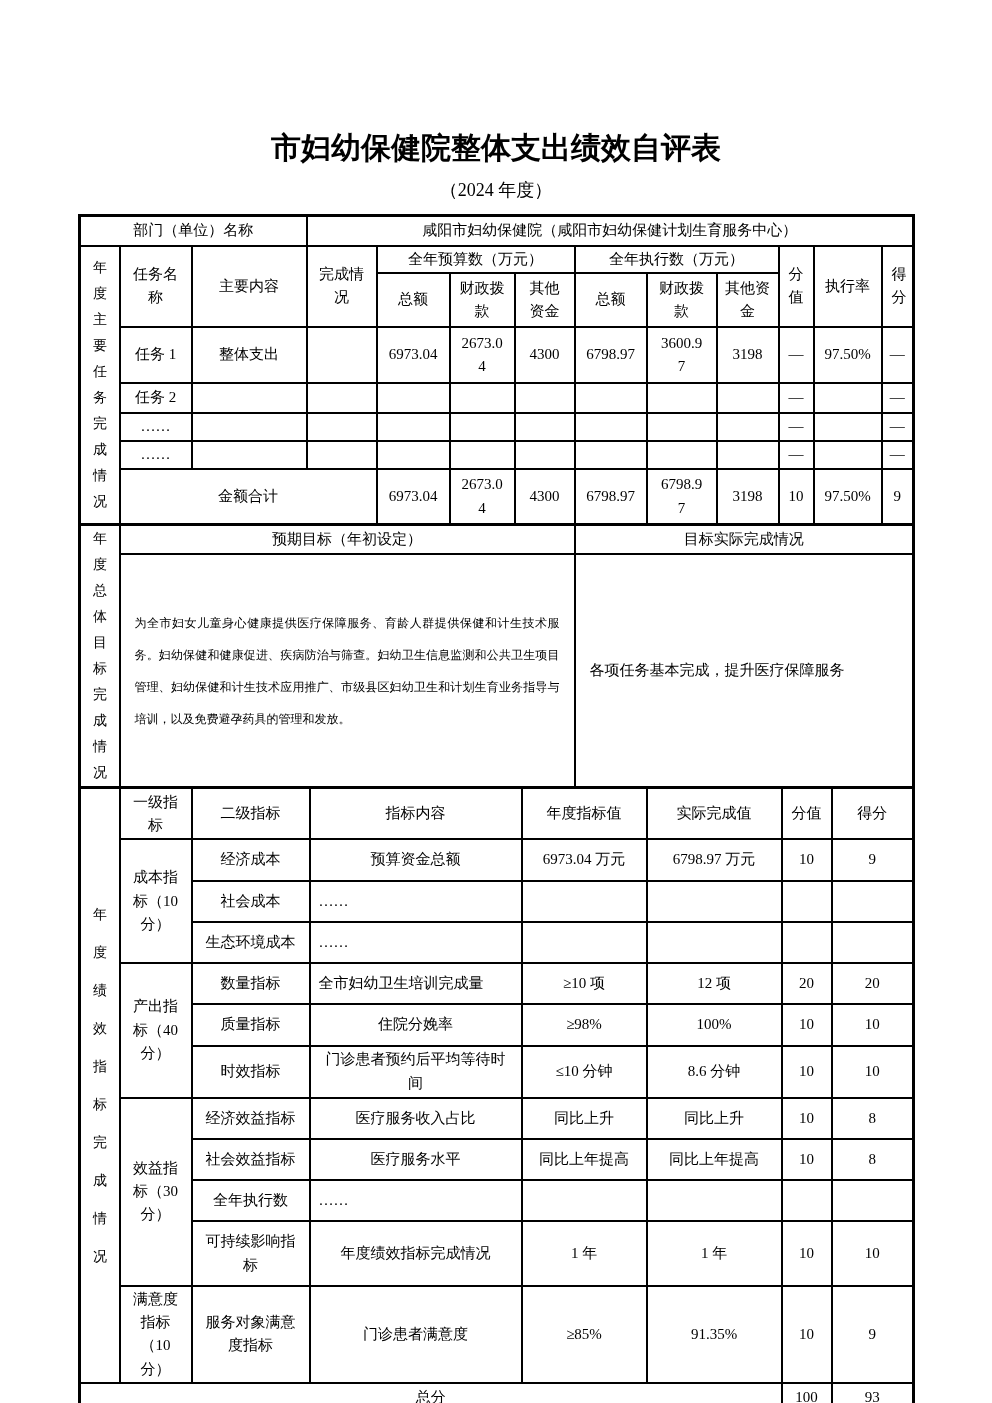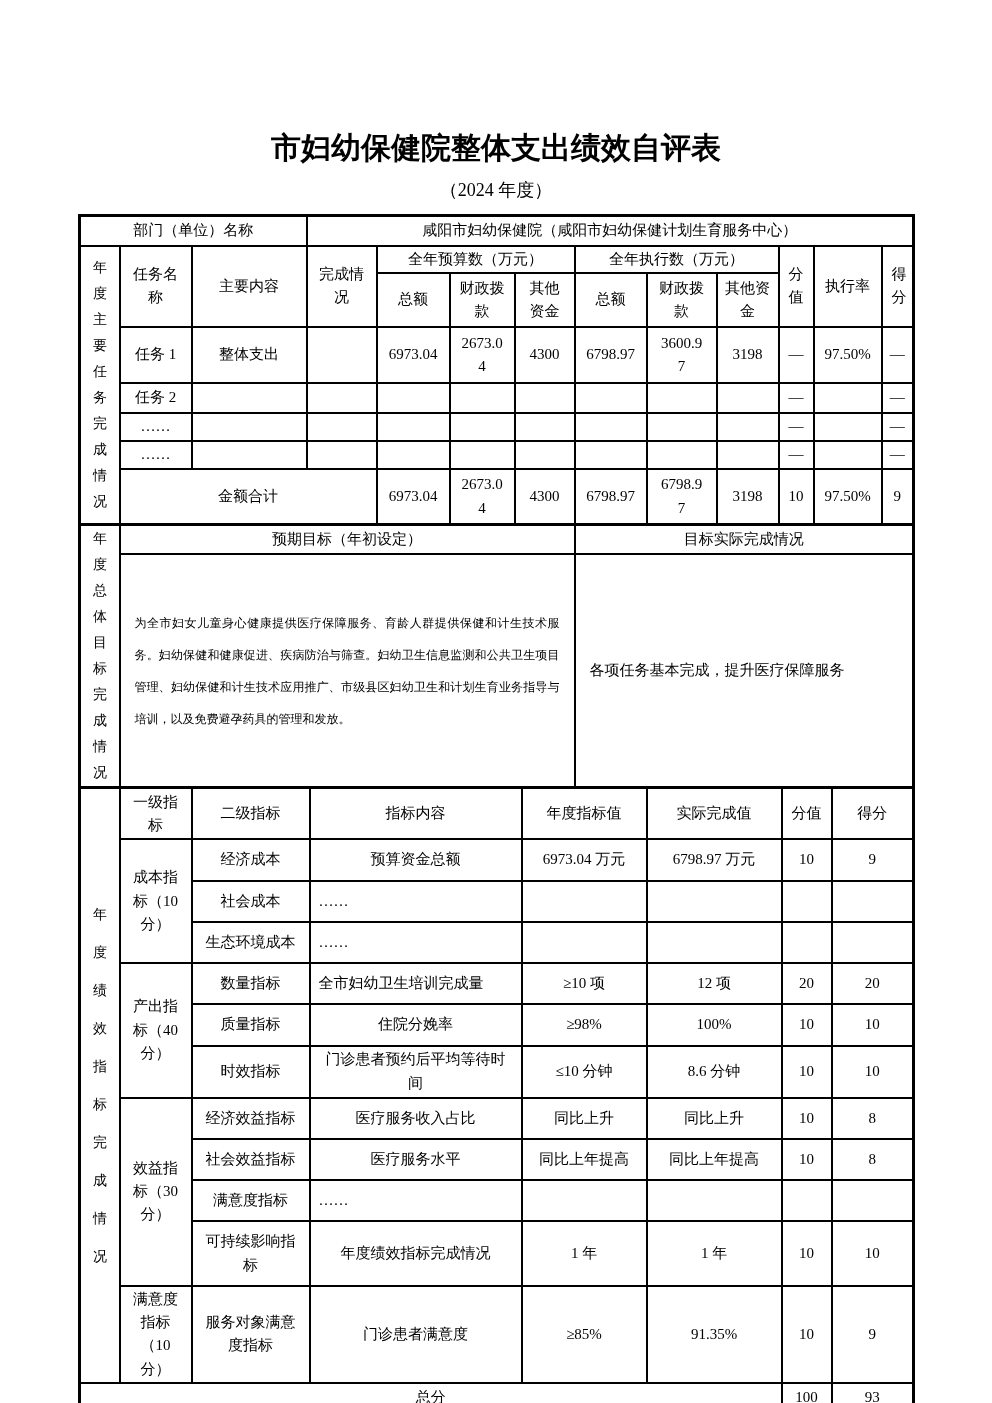--- a/index.html
+++ b/index.html
@@ -268,21 +268,21 @@
       </tr>
       <tr style="height:27px">
         <td class="l2c">社会效益指标</td>
         <td>医疗服务水平</td>
         <td>同比上年提高</td>
         <td>同比上年提高</td>
         <td class="sm">10</td>
         <td>8</td>
       </tr>
       <tr style="height:29px">
-        <td class="l2c">满意度指标</td>
+        <td class="l2c">全年执行数</td>
         <td class="al">……</td>
         <td></td>
         <td></td>
         <td class="sm"></td>
         <td></td>
       </tr>
       <tr style="height:46px">
         <td class="l2c">可持续影响指标</td>
         <td>年度绩效指标完成情况</td>
         <td>1 年</td>

